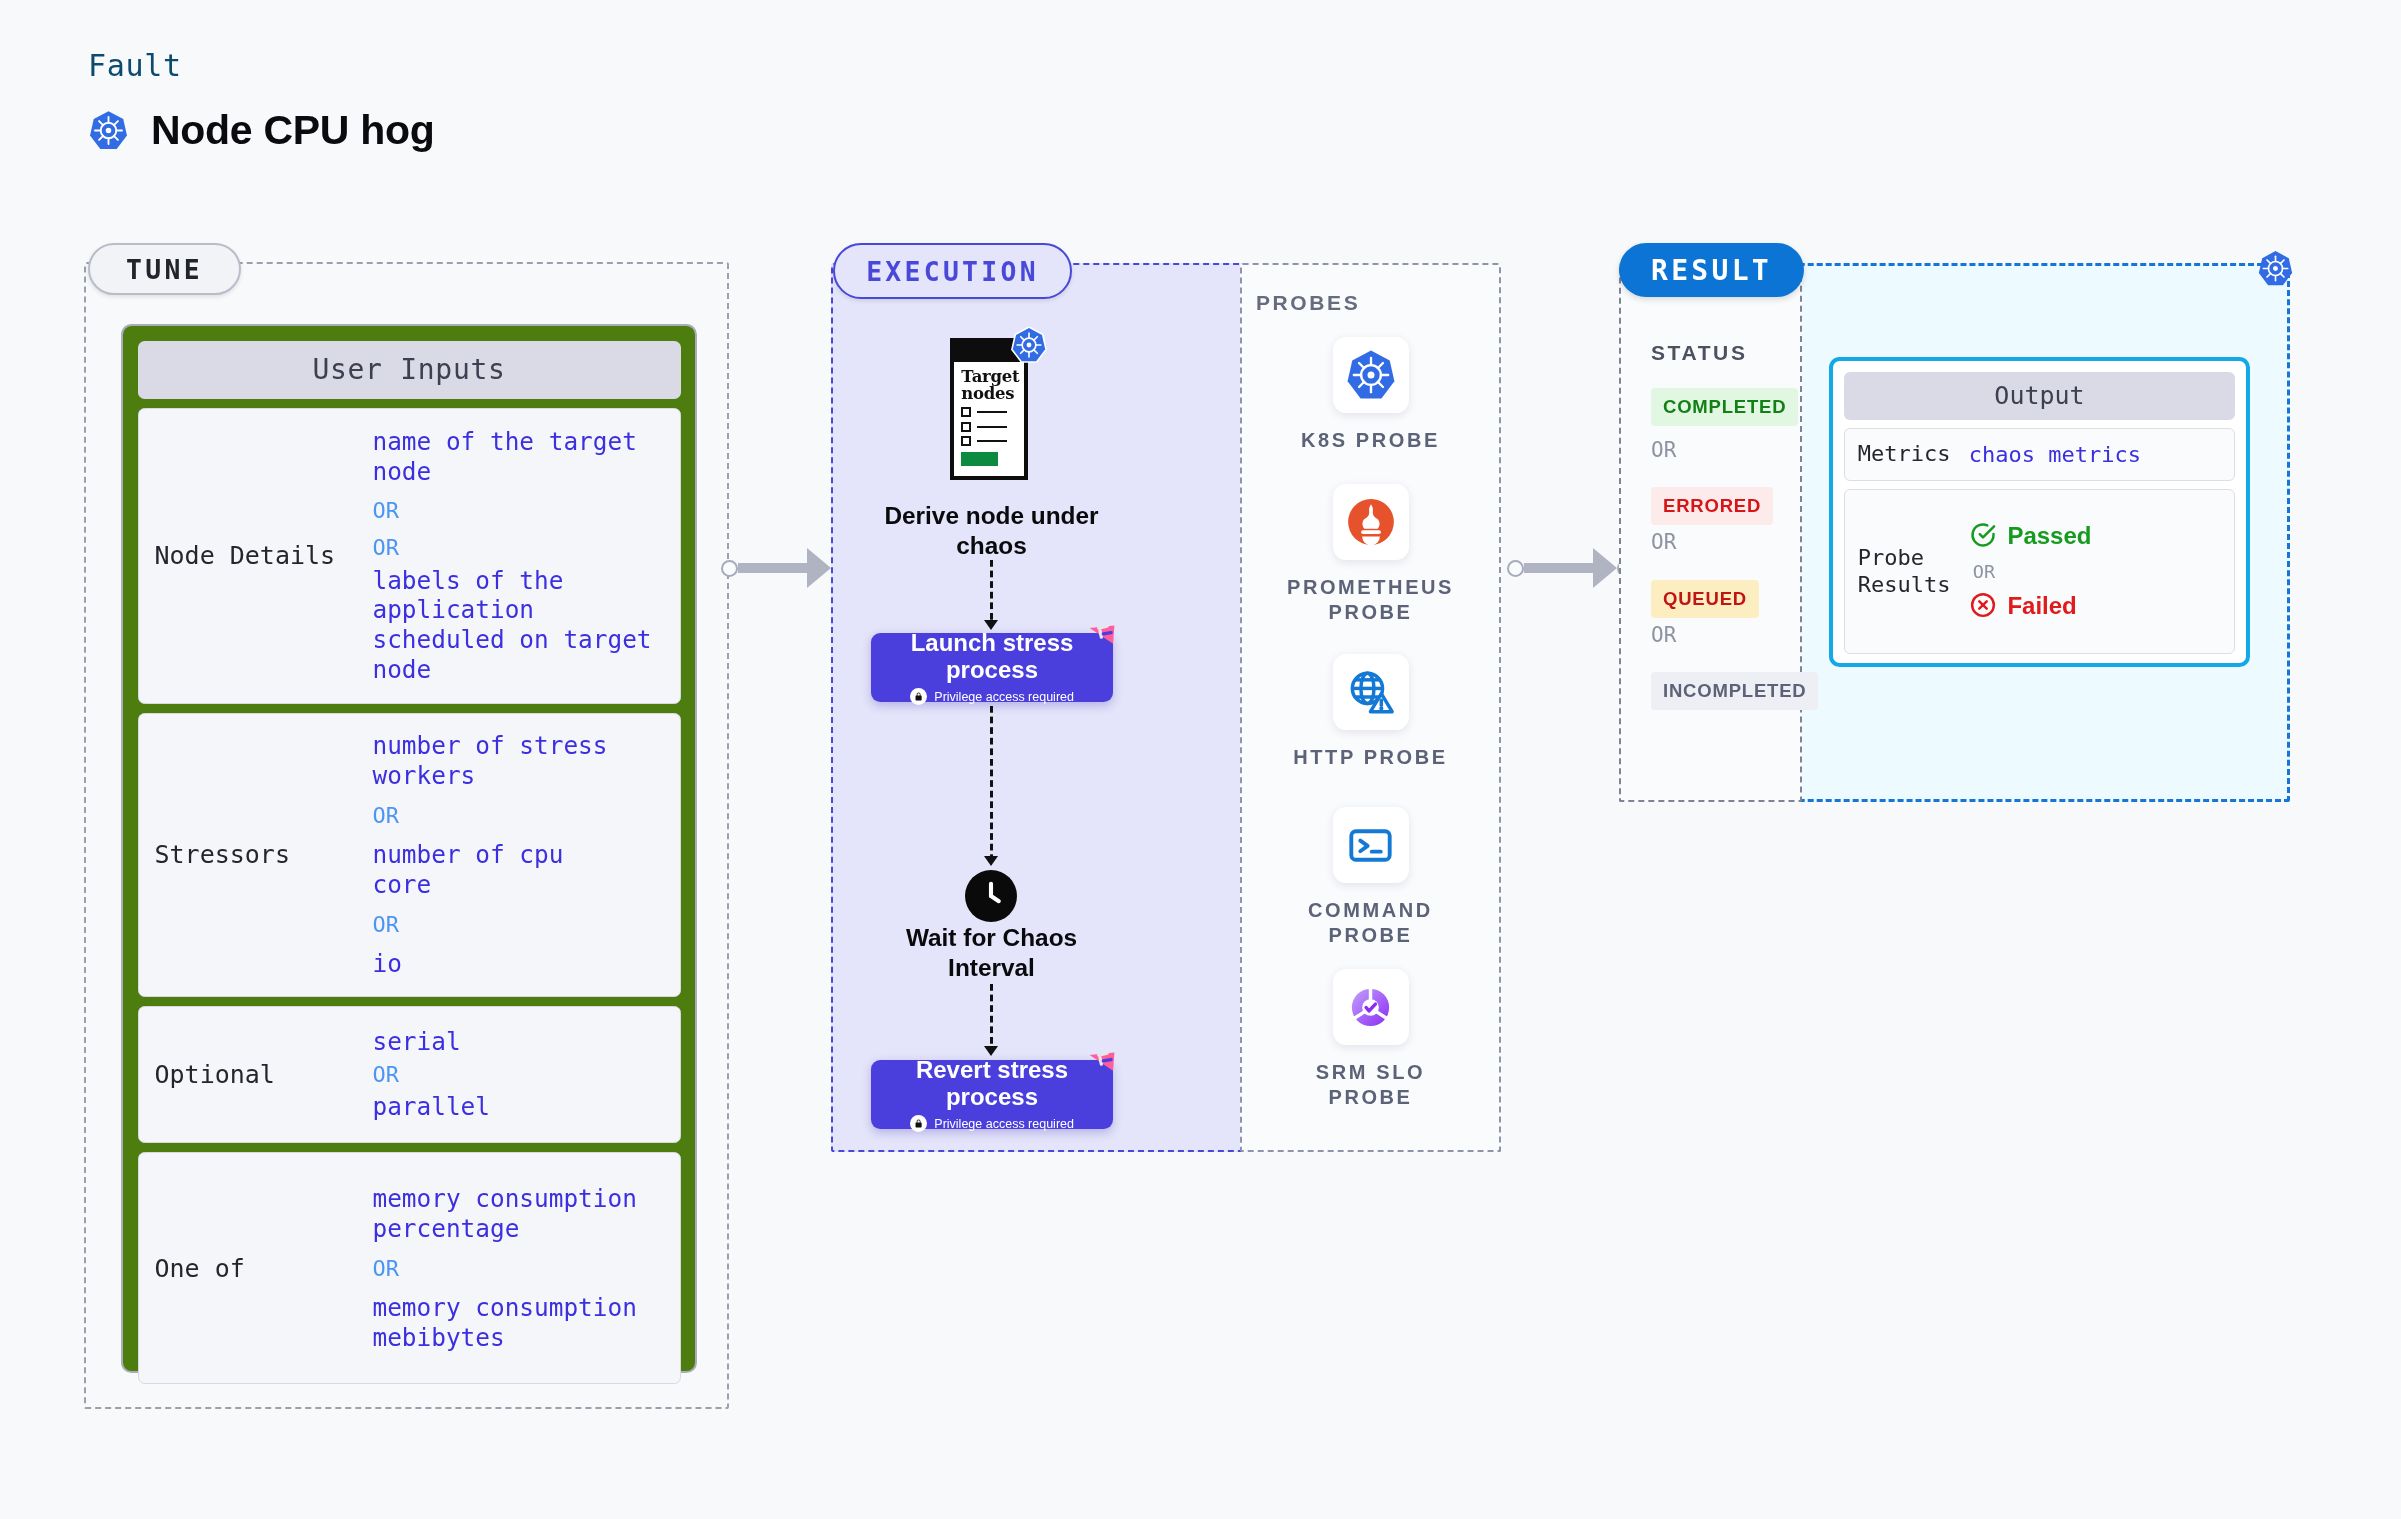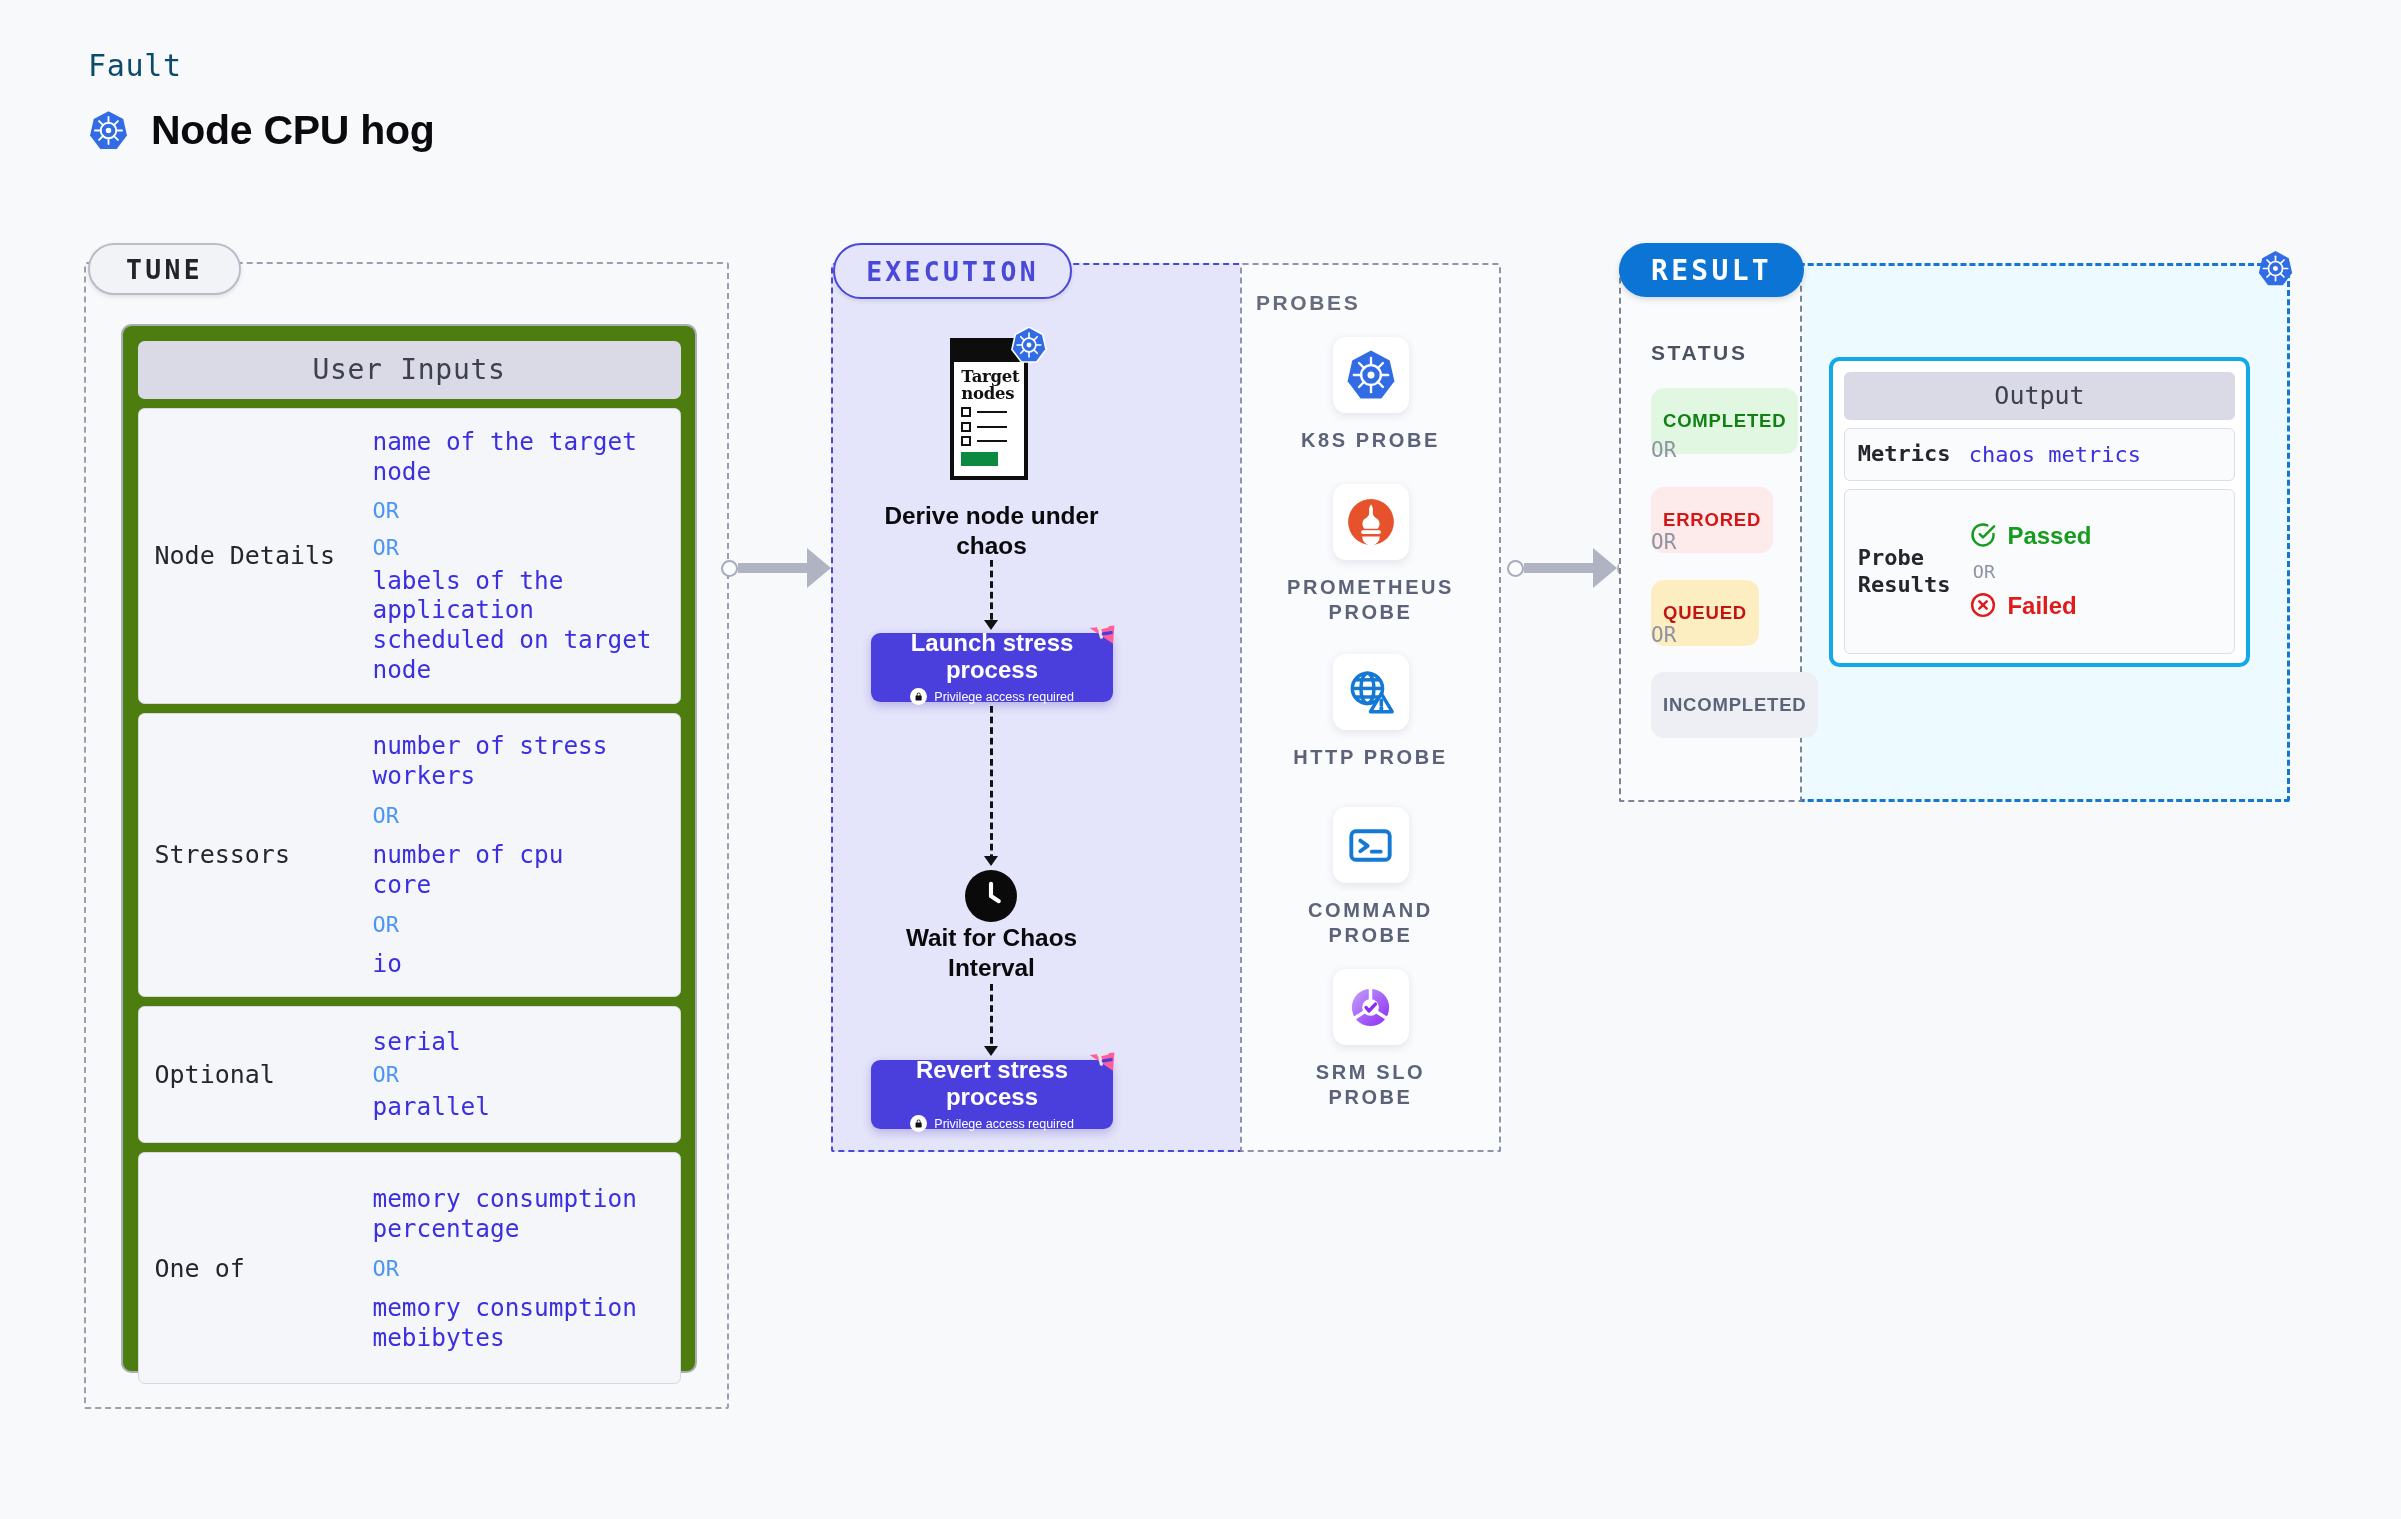--- a/index.html
+++ b/index.html
@@ -203,21 +203,21 @@
   }
 
   
   .status-head {
     position: absolute; left: 1651px; top: 341px;
     font-size: 21px; letter-spacing: 2.6px; color: #4c5160; font-weight: bold;
   }
   .badge {
     position: absolute; left: 1651px;
     display: inline-flex; align-items: center;
-    border-radius: 13px; padding: 22px 12px;
+    border-radius: 4px; padding: 8px 12px;
     font-size: 18.5px; font-weight: bold; letter-spacing: 0.8px;
   }
   .b-completed   { top: 388px; background: #e1f7e2; color: #128015; }
   .b-errored     { top: 487px; background: #fdeaea; color: #d41616; }
   .b-queued      { top: 580px; background: #fdeec2; color: #c31414; }
   .b-incompleted { top: 672px; background: #eeeff4; color: #5c6277; }
   .or-status {
     position: absolute; left: 1651px;
     font-size: 21px; color: #8e93a3;
     font-family: "DejaVu Sans Mono", monospace;
@@ -238,21 +238,21 @@
     font-size: 25px; color: #3d4050;
   }
   .out-row {
     margin-top: 8px;
     background: #fafbfd; border: 1.3px solid #dcdee6; border-radius: 6px;
     display: flex; align-items: center; padding: 9.2px 13.2px;
   }
   .out-row-label {
     width: 111px; flex: none;
     font-family: "DejaVu Sans Mono", monospace;
-    font-size: 22px; color: #24262e; line-height: 1.25; font-weight: bold;
+    font-size: 22px; color: #24262e; line-height: 1.25;
   }
   .out-row-value {
     font-family: "DejaVu Sans Mono", monospace;
     font-size: 22px; color: #3b2fe0;
   }
   .metrics-row { height: 53px; }
   .probe-res-row { height: 165px; }
   .res-line { display: flex; align-items: center; gap: 10.6px; }
   .res-text { font-size: 24px; font-weight: bold; }
   .res-pass { color: #169b1f; }

